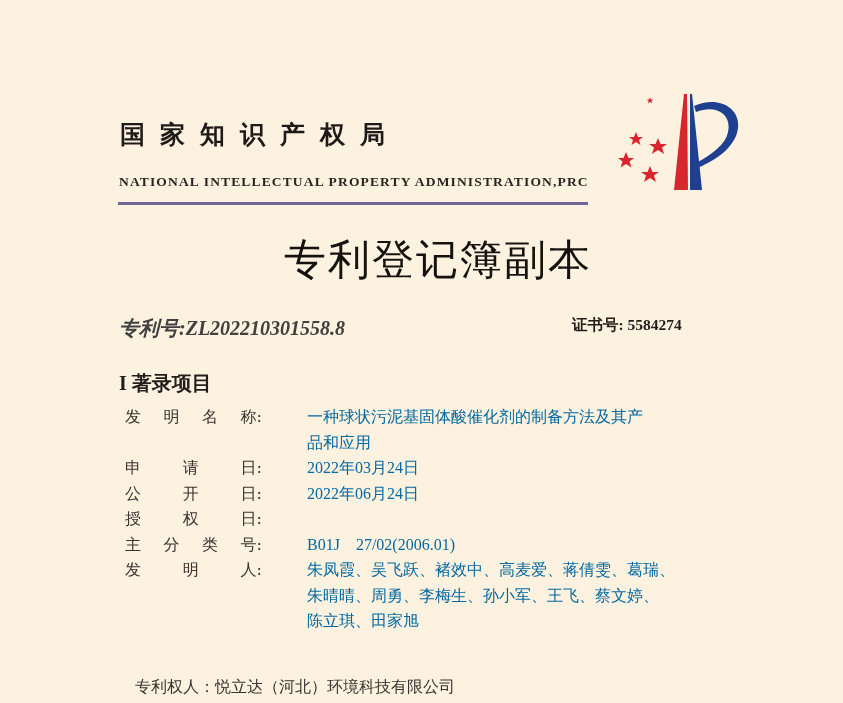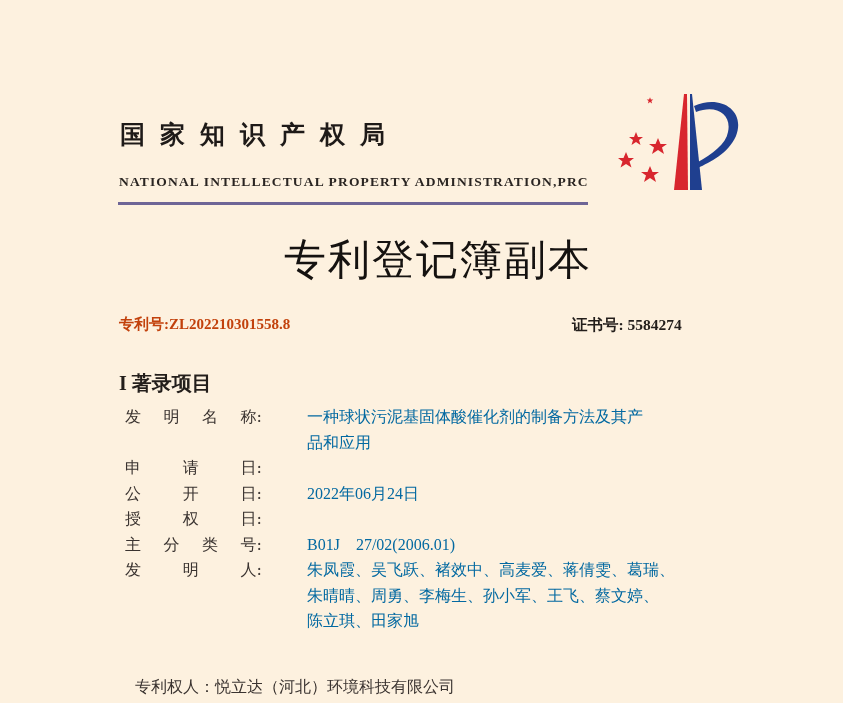--- a/index.html
+++ b/index.html
@@ -26,22 +26,22 @@
     position:absolute; left:118px; top:202px; width:470px; height:3px;
     background:#6e6596;
   }
   .logo { position:absolute; left:612px; top:92px; width:130px; height:104px; }
   .doc-title {
     position:absolute; left:0; top:232px; width:876px; text-align:center;
     font-size:42px; letter-spacing:2px; color:#151210;
     font-family:"DejaVu Sans", sans-serif;
   }
   .patent-no {
-    position:absolute; left:119px; top:315px; font-size:15px; font-weight:bold;
-    color:#c2410c; font-family:"Liberation Serif", serif;
+    position:absolute; left:119px; top:315px; font-size:20px; font-weight:bold;
+    color:#404040; font-family:"Liberation Serif", serif;font-style:italic;
   }
   .cert-no {
     position:absolute; left:572px; top:315px; font-size:15.5px; font-weight:bold;
     color:#231e1b; font-family:"Liberation Serif", serif;
   }
   .section-head {
     position:absolute; left:119px; top:370px; font-size:20px; color:#231e1b;
     font-weight:bold; font-family:"Liberation Serif", serif;
   }
   .fields { position:absolute; left:125px; top:404px; width:600px; }
@@ -95,20 +95,21 @@
     </div>
     <div class="value">一种球状污泥基固体酸催化剂的制备方法及其产
 品和应用</div>
   </div>
   <div class="row">
     <div class="label">
       <span>申</span>
       <span>请</span>
       <span>日:</span>
     </div>
+    <div class="value">2022年03月24日</div>
   </div>
   <div class="row">
     <div class="label">
       <span>公</span>
       <span>开</span>
       <span>日:</span>
     </div>
     <div class="value">2022年06月24日</div>
   </div>
   <div class="row">

